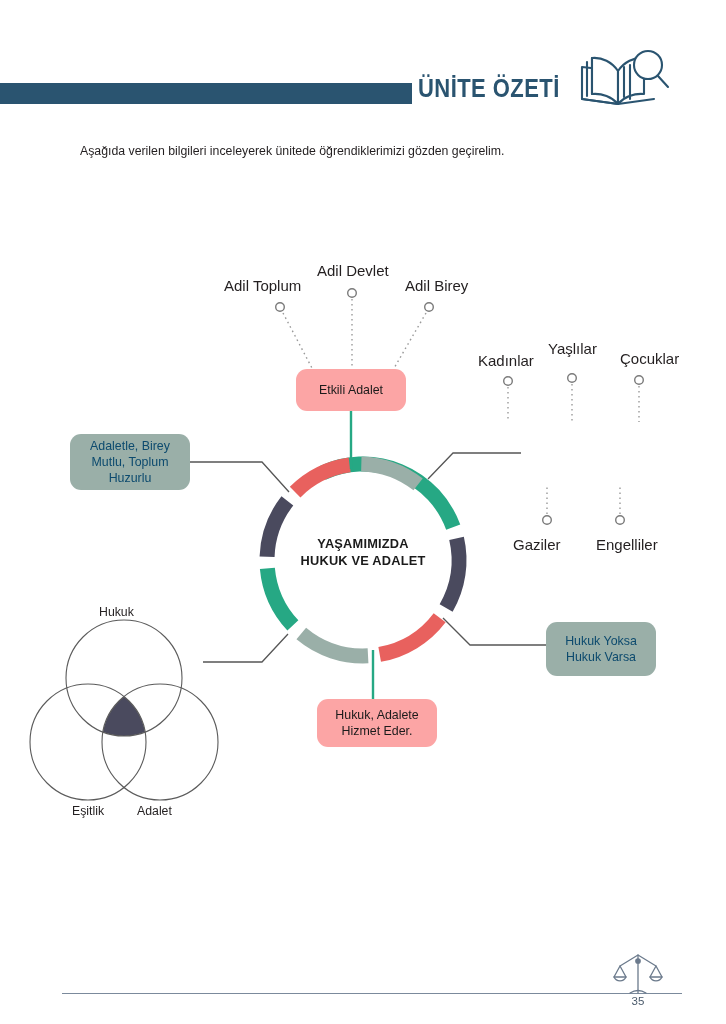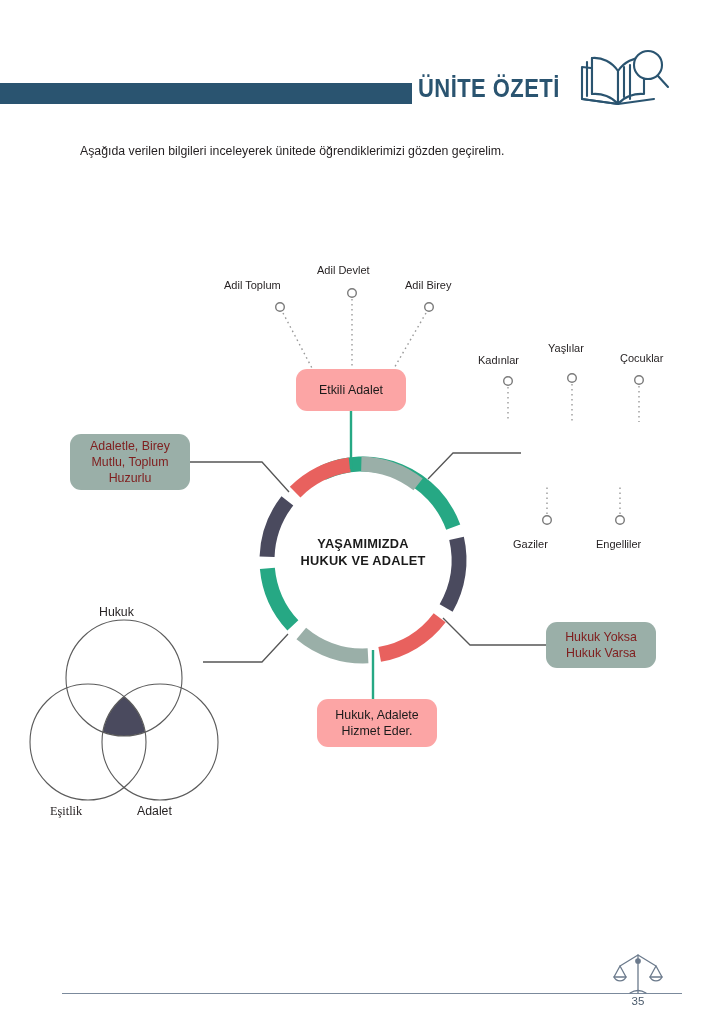--- a/index.html
+++ b/index.html
@@ -78,47 +78,47 @@
     border-radius: 11px;
     display: flex;
     align-items: center;
     justify-content: center;
     text-align: center;
     font-size: 12.4px;
     line-height: 16px;
     padding: 6px 9px;
   }
   .node.green  { background: #fca5a5; color: #1b1b1b; }
-  .node.gray   { background: #9aafa8; color: #7f1d1d; }
+  .node.gray   { background: #9aafa8; color: #0c4a6e; }
   .node.slate  { background: #4a4a5e; color: #ffffff; }
 
   #node-etkili-adalet      { left: 296px; top: 139px; width: 110px; height: 42px; }
   #node-adaletle-birey     { left: 70px;  top: 204px; width: 120px; height: 56px; }
   #node-pozitif-ayrimcilik { left: 521px; top: 192px; width: 125px; height: 62px; }
-  #node-hukuk-yoksa        { left: 546px; top: 392px; width: 110px; height: 46px; }
+  #node-hukuk-yoksa        { left: 546px; top: 392px; width: 110px; height: 54px; }
   #node-hukuk-adalete      { left: 317px; top: 469px; width: 120px; height: 48px; }
 
   
   #ring-center-label {
     position: absolute;
     left: 263px;
     top: 305px;
     width: 200px;
     text-align: center;
     font-size: 12.8px;
     font-weight: bold;
     line-height: 17px;
     letter-spacing: 0.2px;
     color: #1b1b1b;
   }
 
   
   .sat-label {
     position: absolute;
-    font-size: 11px;
+    font-size: 15px;
     line-height: 15px;
     color: #231f20;
     white-space: nowrap;
   }
   #sat-adil-toplum { left: 224px; top: 48px; }
   #sat-adil-devlet { left: 317px; top: 33px; }
   #sat-adil-birey  { left: 405px; top: 48px; }
   #sat-kadinlar    { left: 478px; top: 123px; }
   #sat-yaslilar    { left: 548px; top: 111px; }
   #sat-cocuklar    { left: 620px; top: 121px; }
@@ -126,21 +126,21 @@
   #sat-engelliler  { left: 596px; top: 307px; }
 
   
   .venn-label {
     position: absolute;
     font-size: 12.3px;
     color: #231f20;
     white-space: nowrap;
   }
   #venn-label-hukuk   { left: 99px; top: 375px; }
-  #venn-label-esitlik { left: 50px; top: 574px; font-family: Liberation Serif, serif; }
+  #venn-label-esitlik { left: 72px; top: 574px; }
   #venn-label-adalet  { left: 137px; top: 574px; }
 
   
   #footer-rule {
     position: absolute;
     left: 62px;
     top: 993px;
     width: 620px;
     height: 1px;
     background: #7b8a9c;

